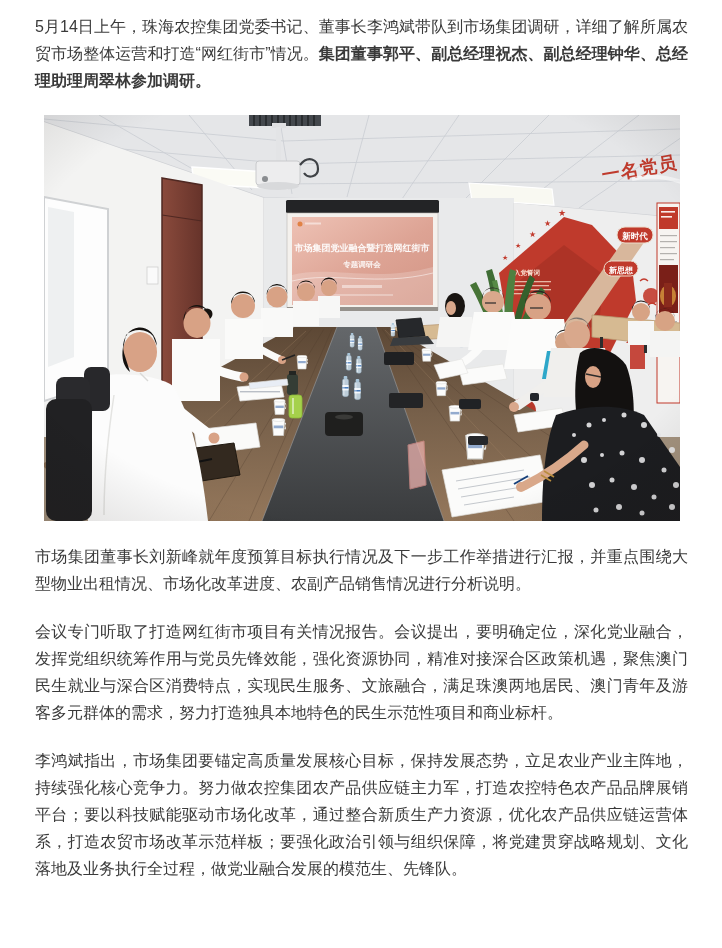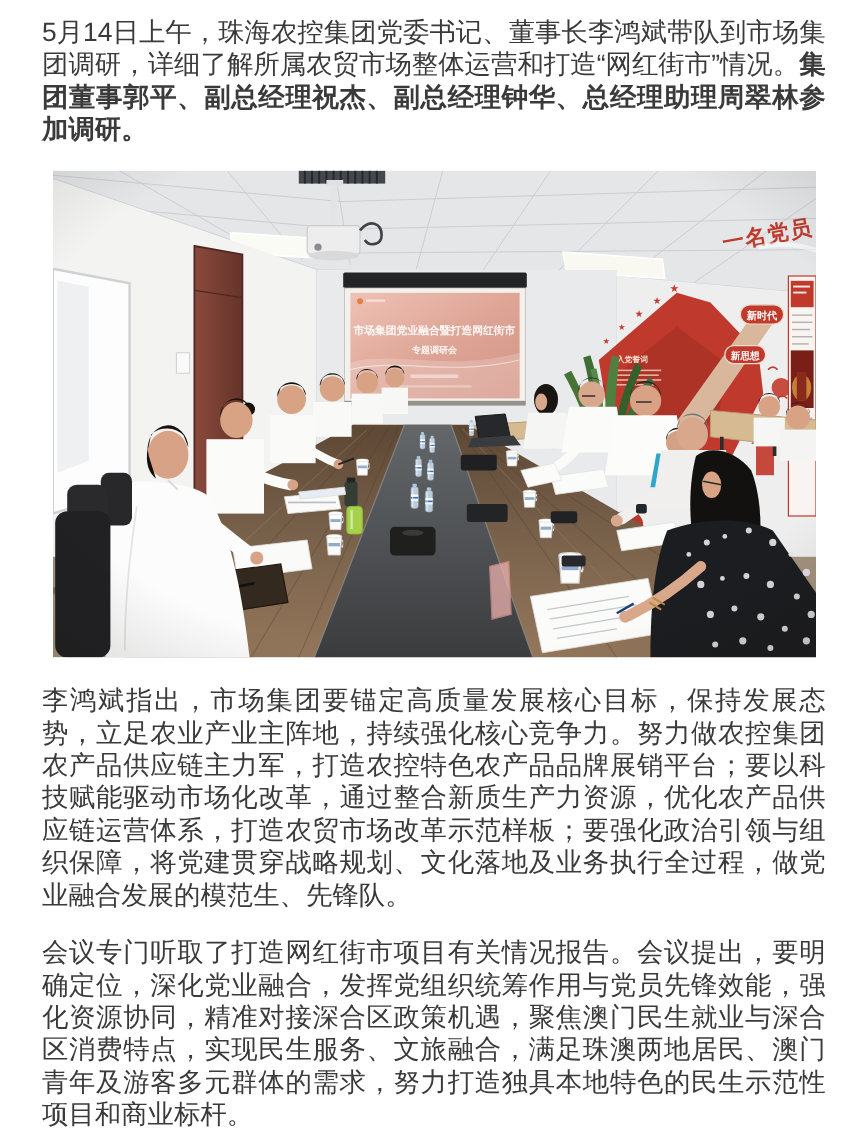--- a/index.html
+++ b/index.html
@@ -1,18 +1,18 @@
 <!DOCTYPE html>
 <html><head>
 <meta charset="utf-8">
 <style>
   html,body{margin:0;padding:0;background:#ffffff;}
   .page{width:722px;min-height:948px;background:#fff;font-family:"Liberation Sans","DejaVu Sans",sans-serif;color:#3a3a3a;box-sizing:border-box;}
   .content{padding:13px 34px 18px 35px;}
-  p.para{font-size:22px;line-height:27px;text-align:justify;margin:0 0 21px 0;color:#3a3a3a;}
+  p.para{font-size:16px;line-height:27px;text-align:justify;margin:0 0 21px 0;color:#3a3a3a;}
   p.para .b{font-weight:bold;}
   figure.photo{margin:4px 0 22px 9px;padding:0;width:636px;height:406px;overflow:hidden;}
   figure.photo svg{display:block;}
   svg text{font-family:"Liberation Sans","DejaVu Sans",sans-serif;}
 </style>
 </head>
 <body>
 
 <div class="page">
   <div class="content">
@@ -457,17 +457,18 @@
         <g>
           <rect x="40" y="252" width="26" height="44" rx="7" fill="#28282b"></rect>
           <rect x="12" y="262" width="34" height="54" rx="8" fill="#2a2a2d"></rect>
           <rect x="2" y="284" width="46" height="122" rx="10" fill="#212123"></rect>
         </g>
 
         <rect x="0" y="0" width="636" height="406" fill="url(#vg)"></rect>
       </svg>
     </figure>
 
+    <p class="para">市场集团董事长刘新峰就年度预算目标执行情况及下一步工作举措进行汇报，并重点围绕大型物业出租情况、市场化改革进度、农副产品销售情况进行分析说明。</p>
+    <p class="para">会议专门听取了打造网红街市项目有关情况报告。会议提出，要明确定位，深化党业融合，发挥党组织统筹作用与党员先锋效能，强化资源协同，精准对接深合区政策机遇，聚焦澳门民生就业与深合区消费特点，实现民生服务、文旅融合，满足珠澳两地居民、澳门青年及游客多元群体的需求，努力打造独具本地特色的民生示范性项目和商业标杆。</p>
     <p class="para">李鸿斌指出，市场集团要锚定高质量发展核心目标，保持发展态势，立足农业产业主阵地，持续强化核心竞争力。努力做农控集团农产品供应链主力军，打造农控特色农产品品牌展销平台；要以科技赋能驱动市场化改革，通过整合新质生产力资源，优化农产品供应链运营体系，打造农贸市场改革示范样板；要强化政治引领与组织保障，将党建贯穿战略规划、文化落地及业务执行全过程，做党业融合发展的模范生、先锋队。</p>
-    <p class="para">会议专门听取了打造网红街市项目有关情况报告。会议提出，要明确定位，深化党业融合，发挥党组织统筹作用与党员先锋效能，强化资源协同，精准对接深合区政策机遇，聚焦澳门民生就业与深合区消费特点，实现民生服务、文旅融合，满足珠澳两地居民、澳门青年及游客多元群体的需求，努力打造独具本地特色的民生示范性项目和商业标杆。</p>
 
   </div>
 </div>
 
 </body></html>

